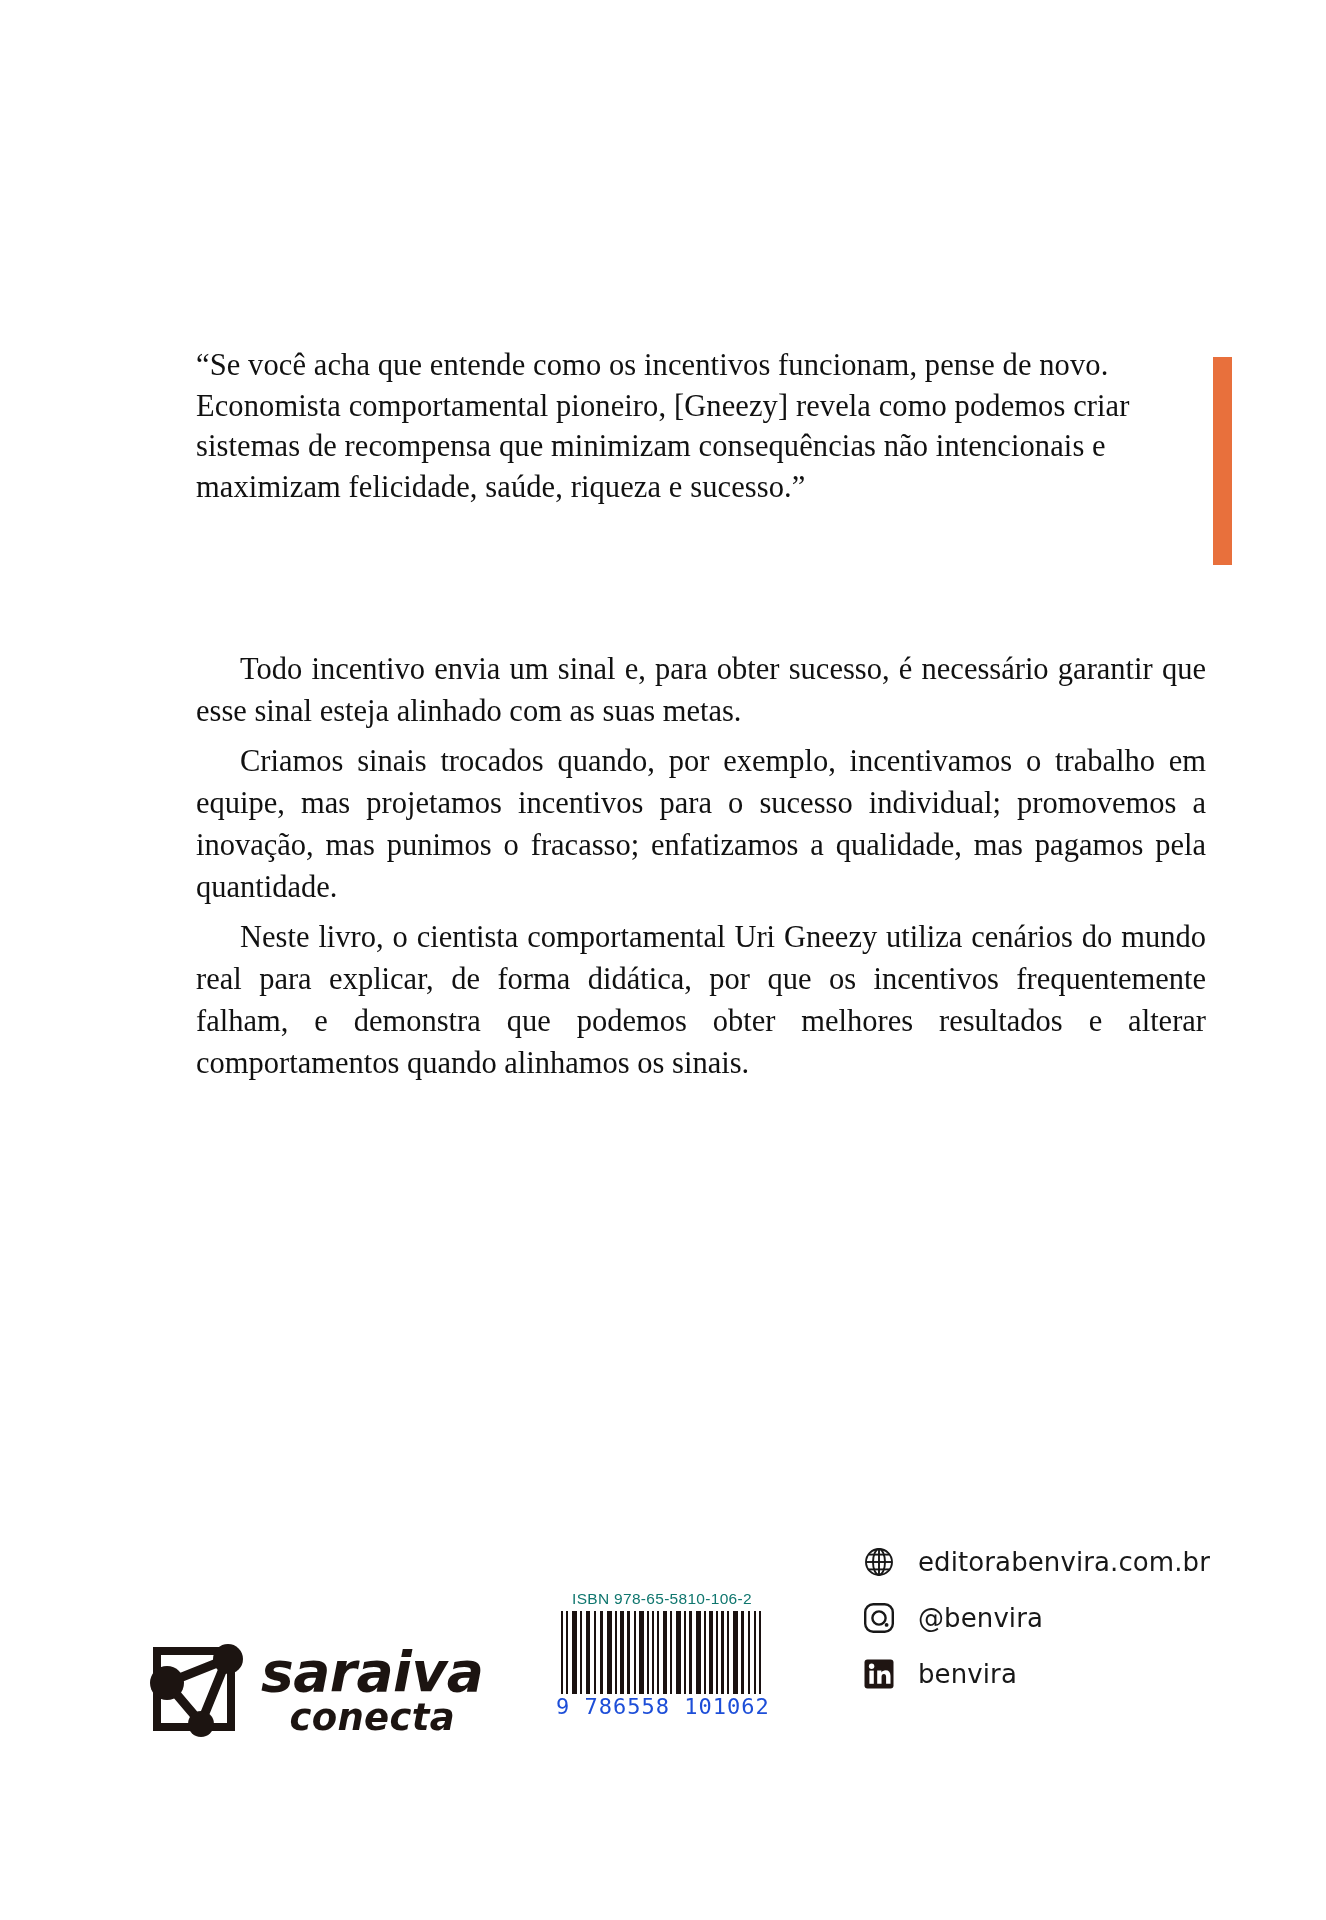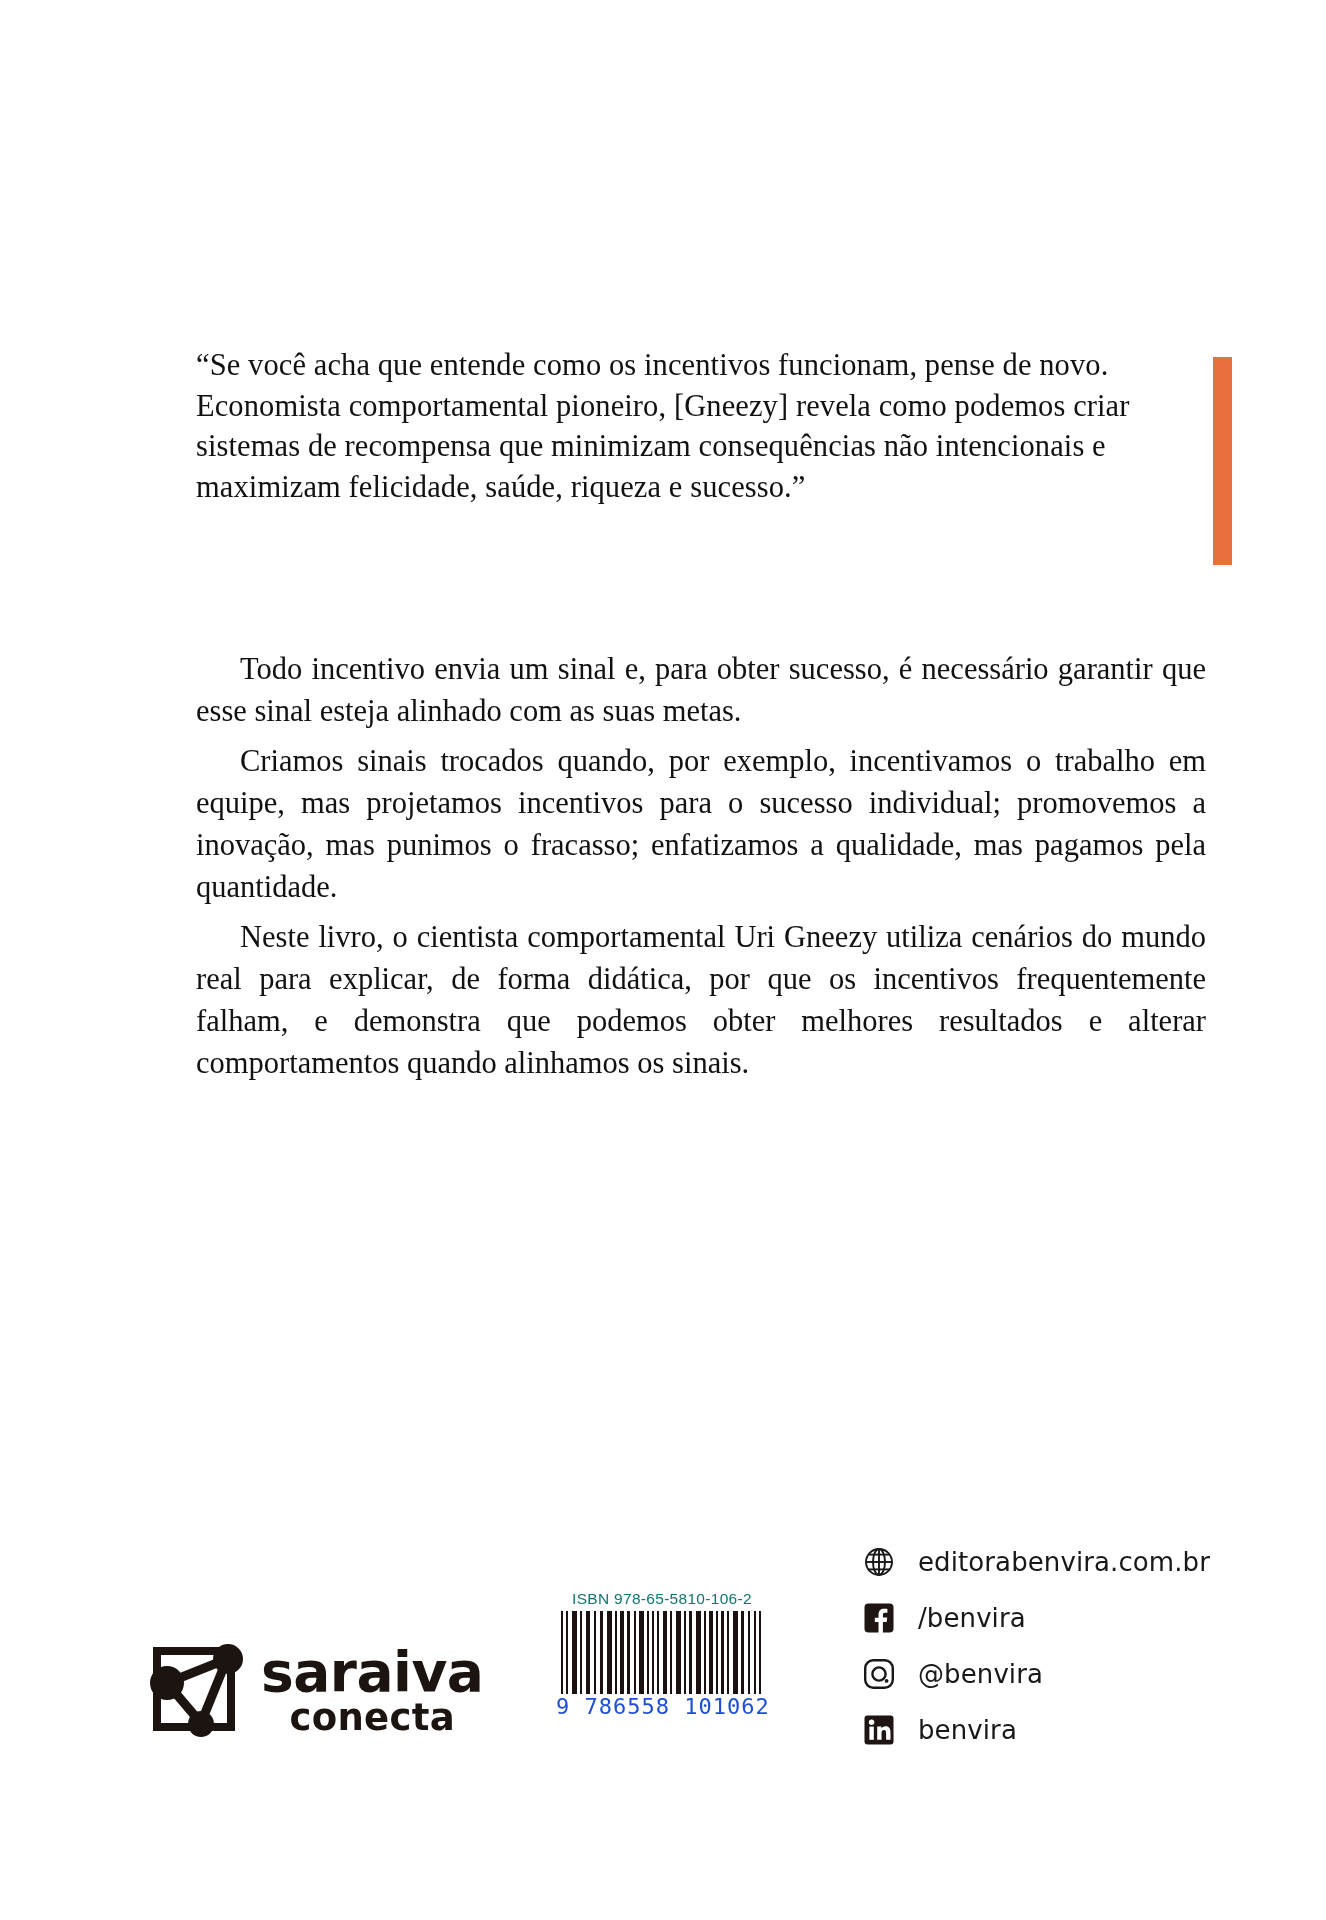--- a/index.html
+++ b/index.html
@@ -86,20 +86,21 @@
 
   
   .saraiva-logo {
     position: absolute;
     left: 143px;
     top: 118px;
     width: 310px;
     height: 125px;
     display: flex;
     align-items: center;
+    font-style: italic;
   }
   .saraiva-mark {
     width: 108px;
     height: 108px;
     flex: 0 0 auto;
   }
   .saraiva-words {
     margin-left: 10px;
     display: flex;
     flex-direction: column;
@@ -282,29 +283,20 @@
             <line x1="3" y1="16" x2="29" y2="16"></line>
             <line x1="5.4" y1="8.6" x2="26.6" y2="8.6"></line>
             <line x1="5.4" y1="23.4" x2="26.6" y2="23.4"></line>
             <line x1="16" y1="3" x2="16" y2="29"></line>
           </g>
         </svg>
       </span>
       <span class="social-label">editorabenvira.com.br</span>
     </div>
 
-    <div class="social-row">
-      <span class="social-icon">
-        <svg viewBox="0 0 32 32" width="32" height="32" aria-hidden="true">
-          <rect x="1.5" y="1.5" width="29" height="29" rx="4" fill="#1f1512"></rect>
-          <path d="M19.9 31V19.9h3.7l0.6-4.3h-4.3v-2.7c0-1.25 0.35-2.1 2.13-2.1H24.4V7.0c-0.4-0.05-1.75-0.17-3.33-0.17 -3.3 0-5.55 2.0-5.55 5.7v3.1h-3.7v4.3h3.7V31z" fill="#ffffff"></path>
-        </svg>
-      </span>
-      <span class="social-label">/benvira</span>
-    </div>
 
     <div class="social-row">
       <span class="social-icon">
         <svg viewBox="0 0 32 32" width="32" height="32" aria-hidden="true">
           <rect x="2.2" y="2.2" width="27.6" height="27.6" rx="8" fill="none" stroke="#181818" stroke-width="2.4"></rect>
           <circle cx="16" cy="16" r="6.6" fill="none" stroke="#181818" stroke-width="2.4"></circle>
           <circle cx="23.6" cy="22.9" r="1.9" fill="#181818"></circle>
         </svg>
       </span>
       <span class="social-label">@benvira</span>

